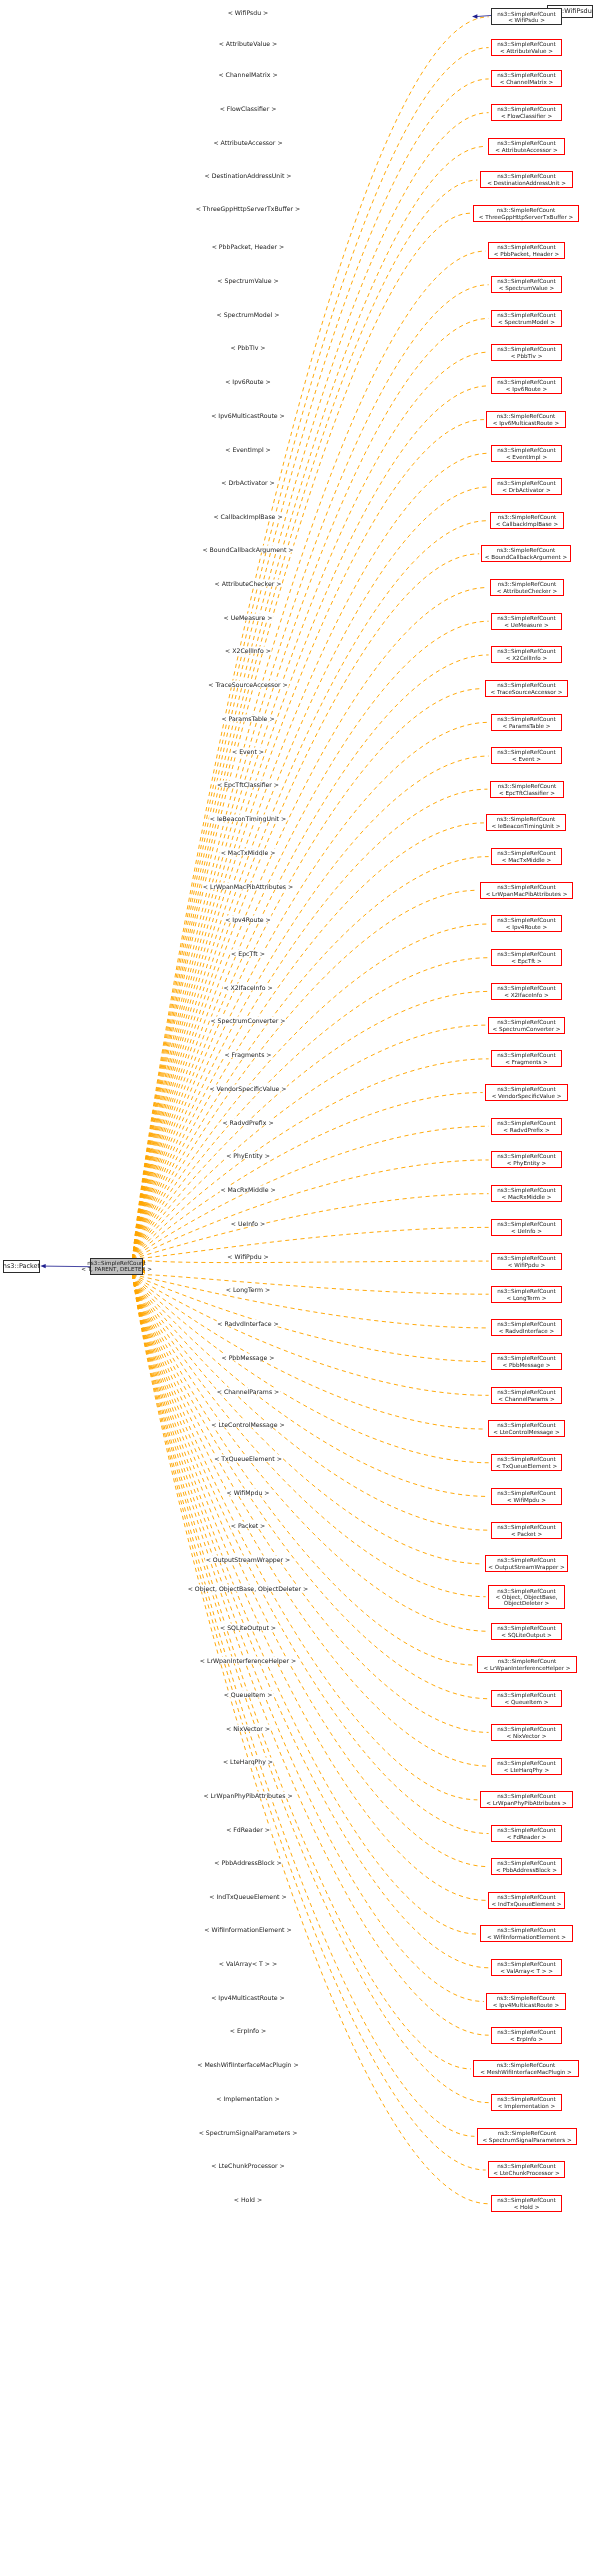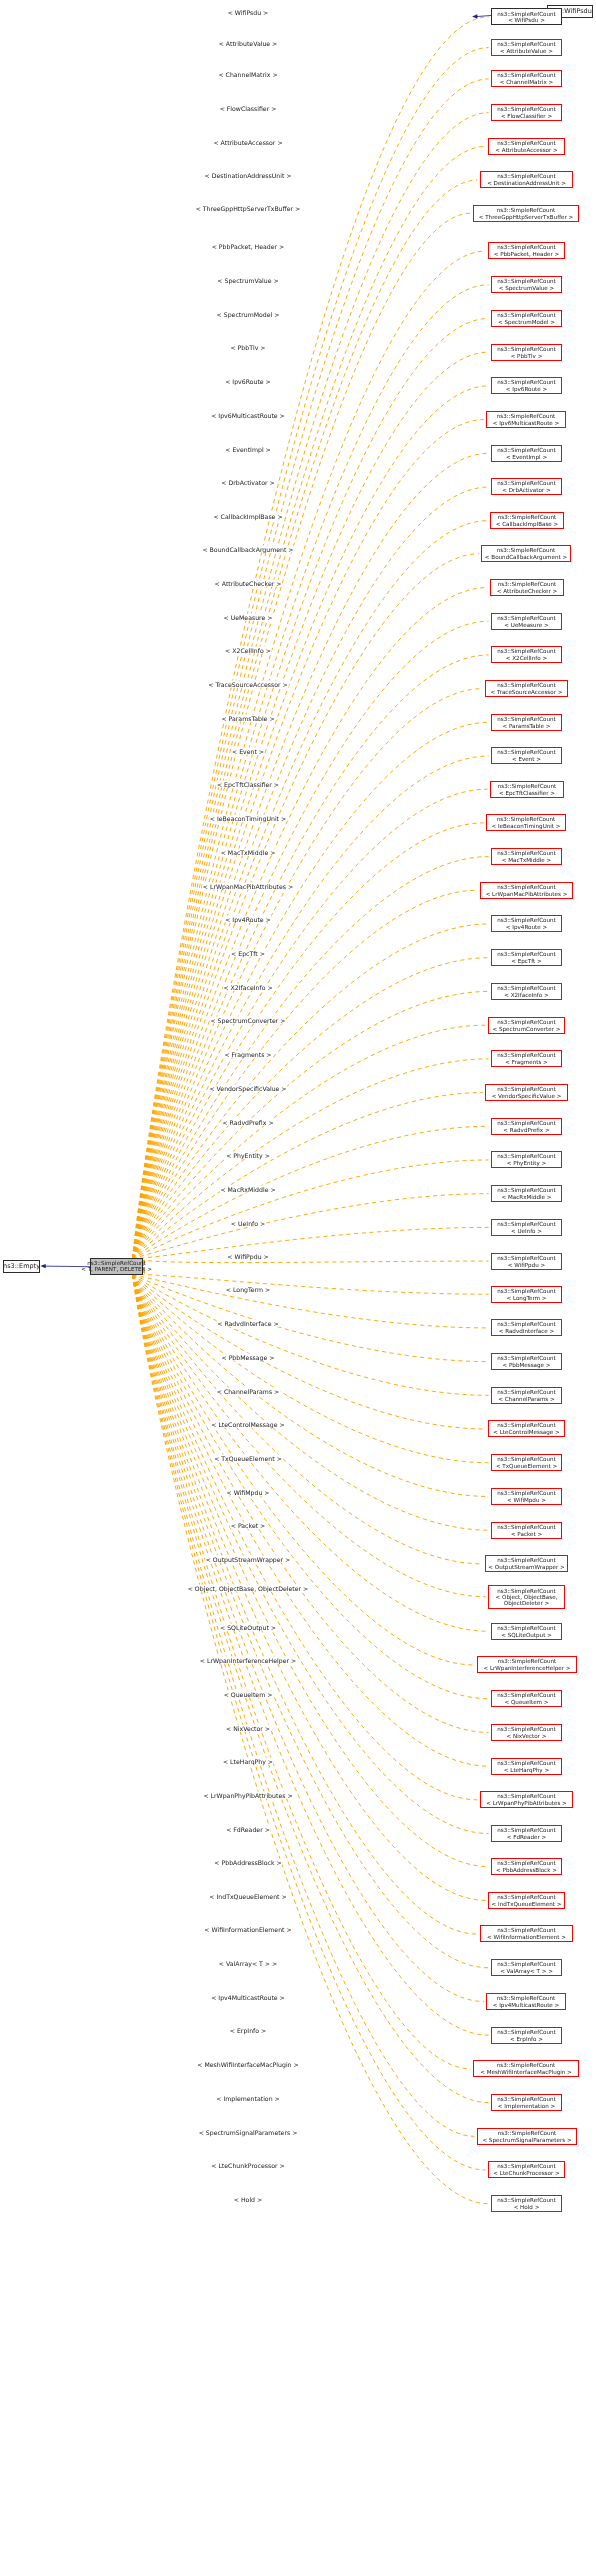--- a/index.html
+++ b/index.html
@@ -152,21 +152,21 @@
       <polygon points="244.00,2153.00 242.83,2144.15 236.92,2147.56" fill="#ffa500"></polygon>
       <path d="M 224 2156 C 255 2377.2799999999997, 560 3612.5, 802 3612.5" fill="none" stroke="#ffa500" stroke-width="1.6" stroke-dasharray="7,6"></path>
       <polygon points="244.00,2153.00 242.83,2144.15 236.92,2147.56" fill="#ffa500"></polygon>
       <path d="M 224 2156 C 255 2386.4, 560 3669.5, 821 3669.5" fill="none" stroke="#ffa500" stroke-width="1.6" stroke-dasharray="7,6"></path>
       <polygon points="244.00,2153.00 242.83,2144.15 236.92,2147.56" fill="#ffa500"></polygon>
       <path d="M 224 2156 C 255 2395.52, 560 3726.5, 826 3726.5" fill="none" stroke="#ffa500" stroke-width="1.6" stroke-dasharray="7,6"></path>
       <polygon points="244.00,2153.00 242.83,2144.15 236.92,2147.56" fill="#ffa500"></polygon>
       <path d="M 923 19 L 806 28" fill="none" stroke="#1f1f8f" stroke-width="1.4"></path>
       <polygon points="798.00,28.00 807.00,31.72 807.00,24.28" fill="#1f1f8f"></polygon>
     </svg>
-<div class="node plain" style="left: 3px; top: 1260px; width: 37px; height: 13px; font-size: 6.5px;">ns3::Empty</div>
+<div class="node plain" style="left: 3px; top: 1260px; width: 37px; height: 13px; font-size: 6.5px;">ns3::Packet</div>
     <div class="node root" style="left: 90px; top: 1258px; width: 53px; height: 16.6px; font-size: 5.6px;">ns3::SimpleRefCount
 &lt; T, PARENT, DELETER &gt;</div>
     <div class="node plain" style="left: 547px; top: 4.7px; width: 46px; height: 13px; font-size: 6.5px;">ns3::WifiPsdu</div>
     <div class="node plain" style="left: 491px; top: 8.3px; width: 71px; height: 17px; font-size: 5.6px;">ns3::SimpleRefCount
 &lt; WifiPsdu &gt;</div>
     <div class="edge-label" style="left: 248px; top: 12px;">&lt; WifiPsdu &gt;</div>
     <div class="node hi" style="left: 491px; top: 39px; width: 71px; height: 17px; font-size: 5.6px;">ns3::SimpleRefCount
 &lt; AttributeValue &gt;</div>
     <div class="edge-label" style="left: 248px; top: 43px;">&lt; AttributeValue &gt;</div>
     <div class="node hi" style="left: 491px; top: 70px; width: 71px; height: 17px; font-size: 5.6px;">ns3::SimpleRefCount

